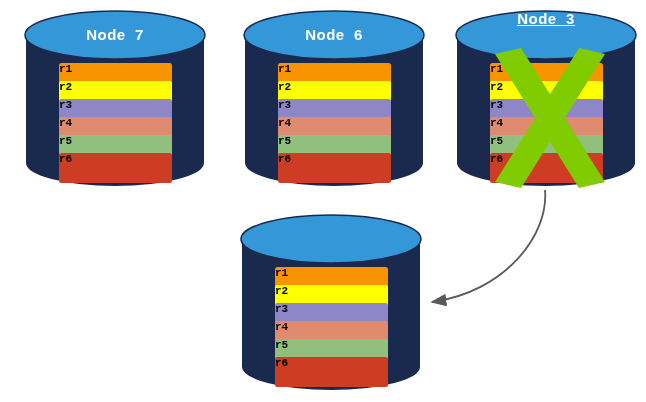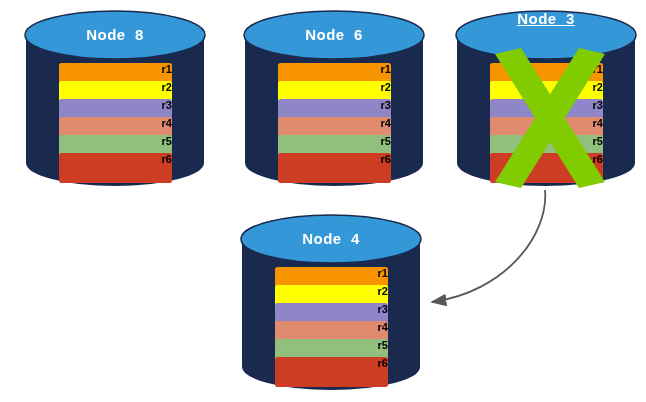--- a/index.html
+++ b/index.html
@@ -40,26 +40,26 @@
     font-family: "Liberation Sans", sans-serif;
     pointer-events: none;
   }
   .rows {
     position: absolute;
   }
   .row {
     position: absolute;
     height: 30px;
     border-radius: 2.5px;
-    text-align: right;
+    text-align: left;
     color: #000000;
     font-weight: bold;
     font-size: 11px;
     line-height: 13px;
-    font-family: Liberation Sans, sans-serif;
+    font-family: Liberation Mono, monospace;
   }
   .xmark {
     position: absolute;
     overflow: visible;
     pointer-events: none;
   }
   .arrow-layer {
     position: absolute;
     left: 0;
     top: 0;
@@ -72,21 +72,21 @@
 <body>
 
 <div id="canvas">
 
   <div id="nodes-host">
       <div class="node" style="left: 24px; top: 10px; width: 182px; height: 178px;">
         <svg class="node-svg" width="182" height="178" viewBox="0 0 182 178">
           <path d="M 1 25 A 90 24 0 0 1 181 25 L 181 153 A 90 24 0 0 1 1 153 Z" fill="#1a2a4f" stroke="#ffffff" stroke-width="2"></path>
           <ellipse cx="91" cy="25" rx="90" ry="24" fill="#3498d8" stroke="#1a2a4f" stroke-width="1.5"></ellipse>
         </svg>
-        <div class="node-label" style="top: 16px;">Node  8</div>
+        <div class="node-label" style="top: 16px;">Node  7</div>
         <div class="rows" style="left: 35px; top: 53px; width: 113px; height: 108px;">
           <div class="row" style="left: 0px; top: 0px; width: 113px; background: rgb(247, 148, 0);">r1</div>
           <div class="row" style="left: 0px; top: 18px; width: 113px; background: rgb(255, 255, 0);">r2</div>
           <div class="row" style="left: 0px; top: 36px; width: 113px; background: rgb(143, 134, 200);">r3</div>
           <div class="row" style="left: 0px; top: 54px; width: 113px; background: rgb(224, 138, 112);">r4</div>
           <div class="row" style="left: 0px; top: 72px; width: 113px; background: rgb(145, 192, 126);">r5</div>
           <div class="row" style="left: 0px; top: 90px; width: 113px; background: rgb(204, 61, 35);">r6</div>
         </div>
       </div>
       <div class="node" style="left: 243px; top: 10px; width: 182px; height: 178px;">
@@ -121,21 +121,20 @@
         <svg class="xmark" width="110" height="140" viewBox="0 0 110 140" style="left: 40px; top: 38px;">
           <polygon points="0,6 26,0 110,134 84,140" fill="#80cc00"></polygon>
           <polygon points="84,0 110,6 26,140 0,134" fill="#80cc00"></polygon>
         </svg>
       </div>
       <div class="node" style="left: 240px; top: 214px; width: 182px; height: 178px;">
         <svg class="node-svg" width="182" height="178" viewBox="0 0 182 178">
           <path d="M 1 25 A 90 24 0 0 1 181 25 L 181 153 A 90 24 0 0 1 1 153 Z" fill="#1a2a4f" stroke="#ffffff" stroke-width="2"></path>
           <ellipse cx="91" cy="25" rx="90" ry="24" fill="#3498d8" stroke="#1a2a4f" stroke-width="1.5"></ellipse>
         </svg>
-        <div class="node-label" style="top: 16px;">Node  4</div>
         <div class="rows" style="left: 35px; top: 53px; width: 113px; height: 108px;">
           <div class="row" style="left: 0px; top: 0px; width: 113px; background: rgb(247, 148, 0);">r1</div>
           <div class="row" style="left: 0px; top: 18px; width: 113px; background: rgb(255, 255, 0);">r2</div>
           <div class="row" style="left: 0px; top: 36px; width: 113px; background: rgb(143, 134, 200);">r3</div>
           <div class="row" style="left: 0px; top: 54px; width: 113px; background: rgb(224, 138, 112);">r4</div>
           <div class="row" style="left: 0px; top: 72px; width: 113px; background: rgb(145, 192, 126);">r5</div>
           <div class="row" style="left: 0px; top: 90px; width: 113px; background: rgb(204, 61, 35);">r6</div>
         </div>
       </div>
     </div>

